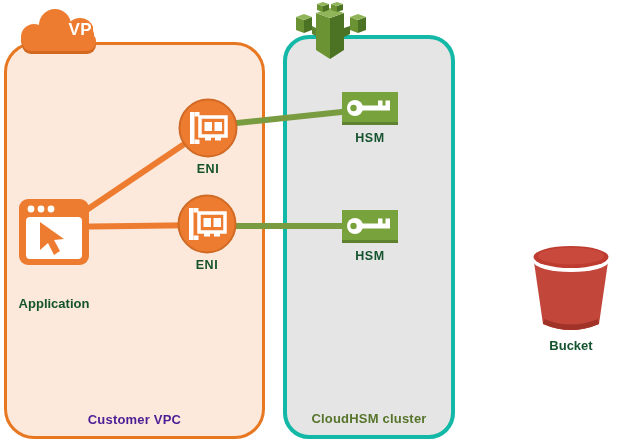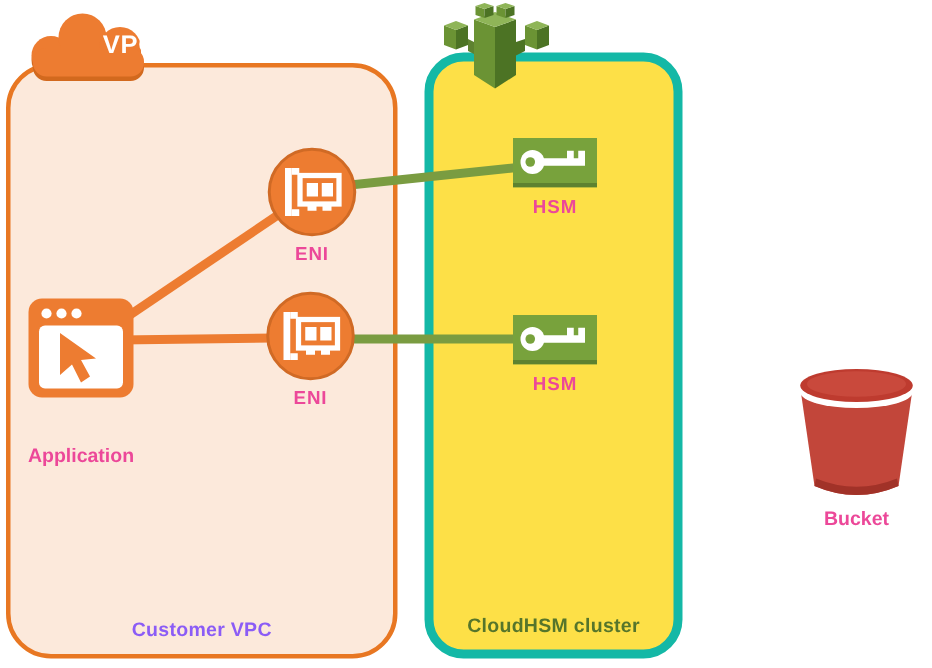--- a/index.html
+++ b/index.html
@@ -7,42 +7,42 @@
     position:relative;width:621px;height:445px;background:#ffffff;
     font-family:"Liberation Sans",sans-serif;overflow:hidden;
   }
   .region{position:absolute;box-sizing:border-box;}
   .customer-vpc{
     left:4px;top:42px;width:261px;height:397px;
     background:#FCE9DB;border:3px solid #E87722;border-radius:30px;
   }
   .cloudhsm{
     left:283px;top:35px;width:172px;height:404px;
-    background:#fde047;border:6px solid #14b8a6;border-radius:26px;
+    background:#e5e5e5;border:4px solid #14b8a6;border-radius:26px;
   }
   .region-label{
     position:absolute;bottom:9px;left:0;right:0;text-align:center;
     font-weight:bold;font-size:13px;letter-spacing:.2px;
   }
-  .customer-vpc .region-label{color:#8b5cf6;}
+  .customer-vpc .region-label{color:#4c1d95;}
   .cloudhsm .region-label{color:#56752B;}
 
   svg.wires{position:absolute;left:0;top:0;}
 
   .icon-float{position:absolute;}
   .vpc-cloud{left:17px;top:8px;width:88px;height:48px;}
   .vpc-cloud .badge-text{
     position:absolute;left:0;right:0;top:12px;text-align:right;
     color:#fff;font-weight:bold;font-size:17px;letter-spacing:.5px;
   }
   .cloudhsm-building{left:296px;top:2px;width:72px;height:58px;}
 
   .node{position:absolute;display:flex;flex-direction:column;align-items:center;}
   .node-label{
-    margin-top:4px;font-size:13px;font-weight:bold;color:#ec4899;
+    margin-top:4px;font-size:13px;font-weight:bold;color:#14532d;
     white-space:nowrap;text-align:center;
   }
   .small-caps-label{font-size:12.5px;letter-spacing:.6px;}
   .app-node{left:18px;top:198px;width:72px;gap:26px;}
   .eni-node-1{left:178px;top:98px;width:60px;}
   .eni-node-2{left:177px;top:194px;width:60px;}
   .hsm-node-1{left:342px;top:92px;width:56px;}
   .hsm-node-1 .node-label{margin-top:6px;}
   .hsm-node-2{left:342px;top:210px;width:56px;}
   .hsm-node-2 .node-label{margin-top:6px;}

